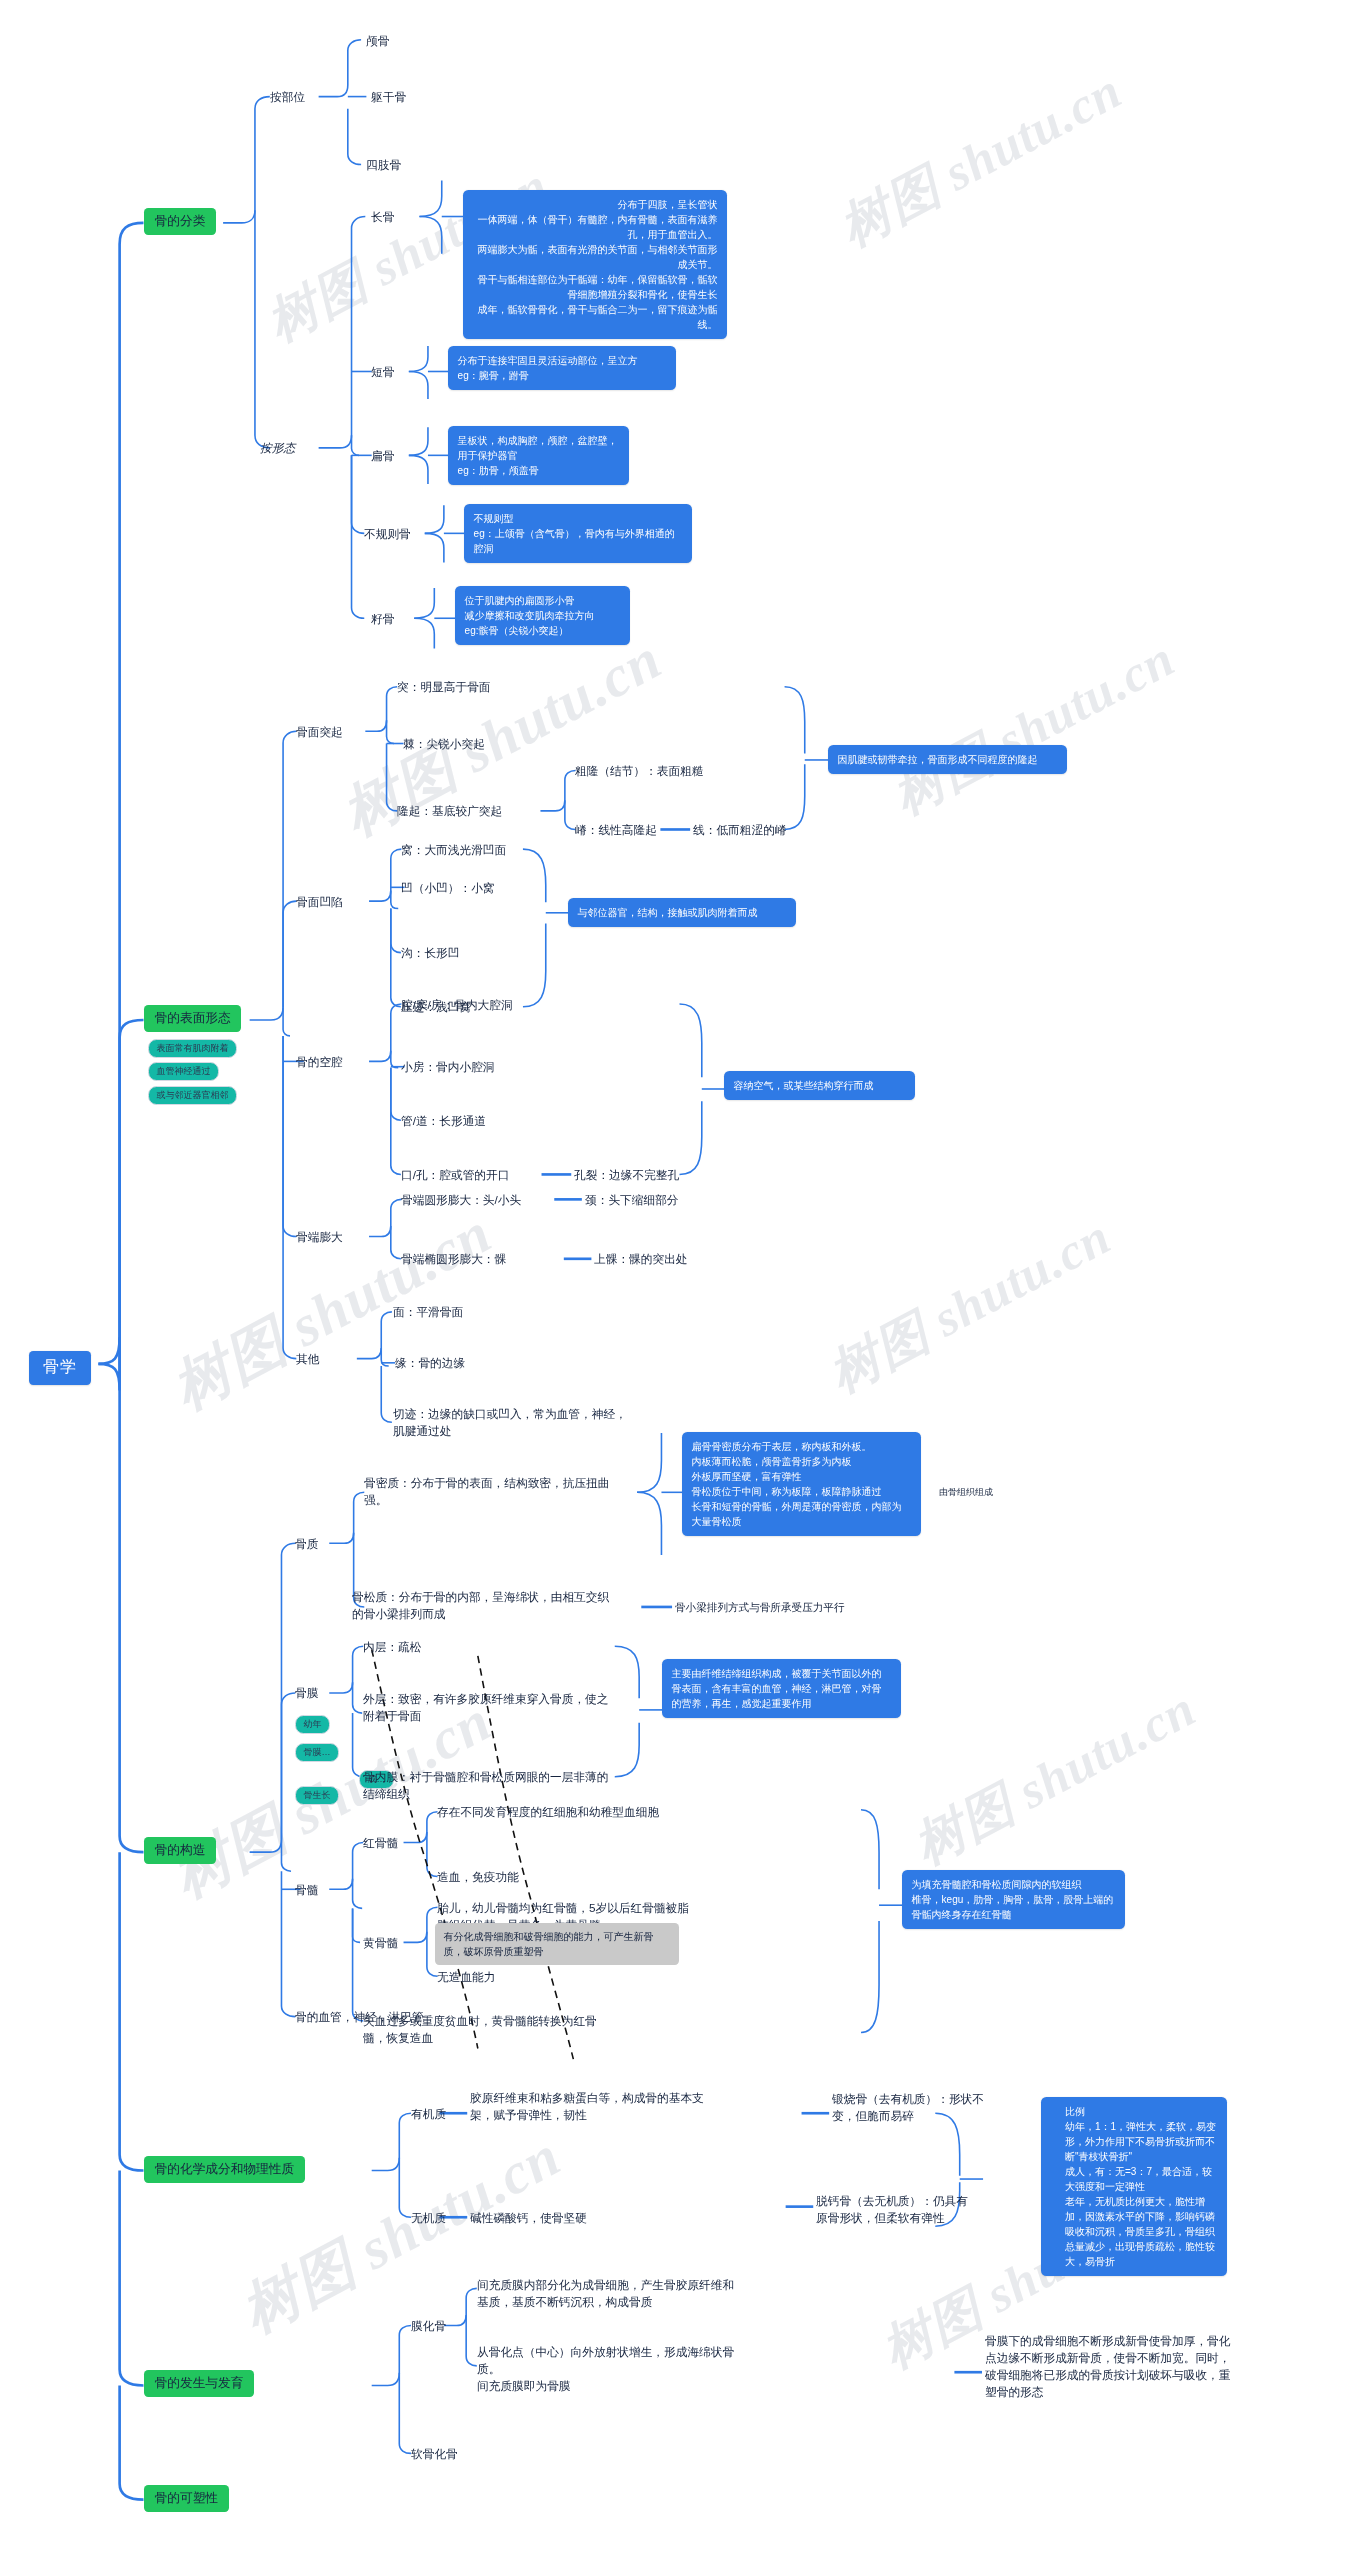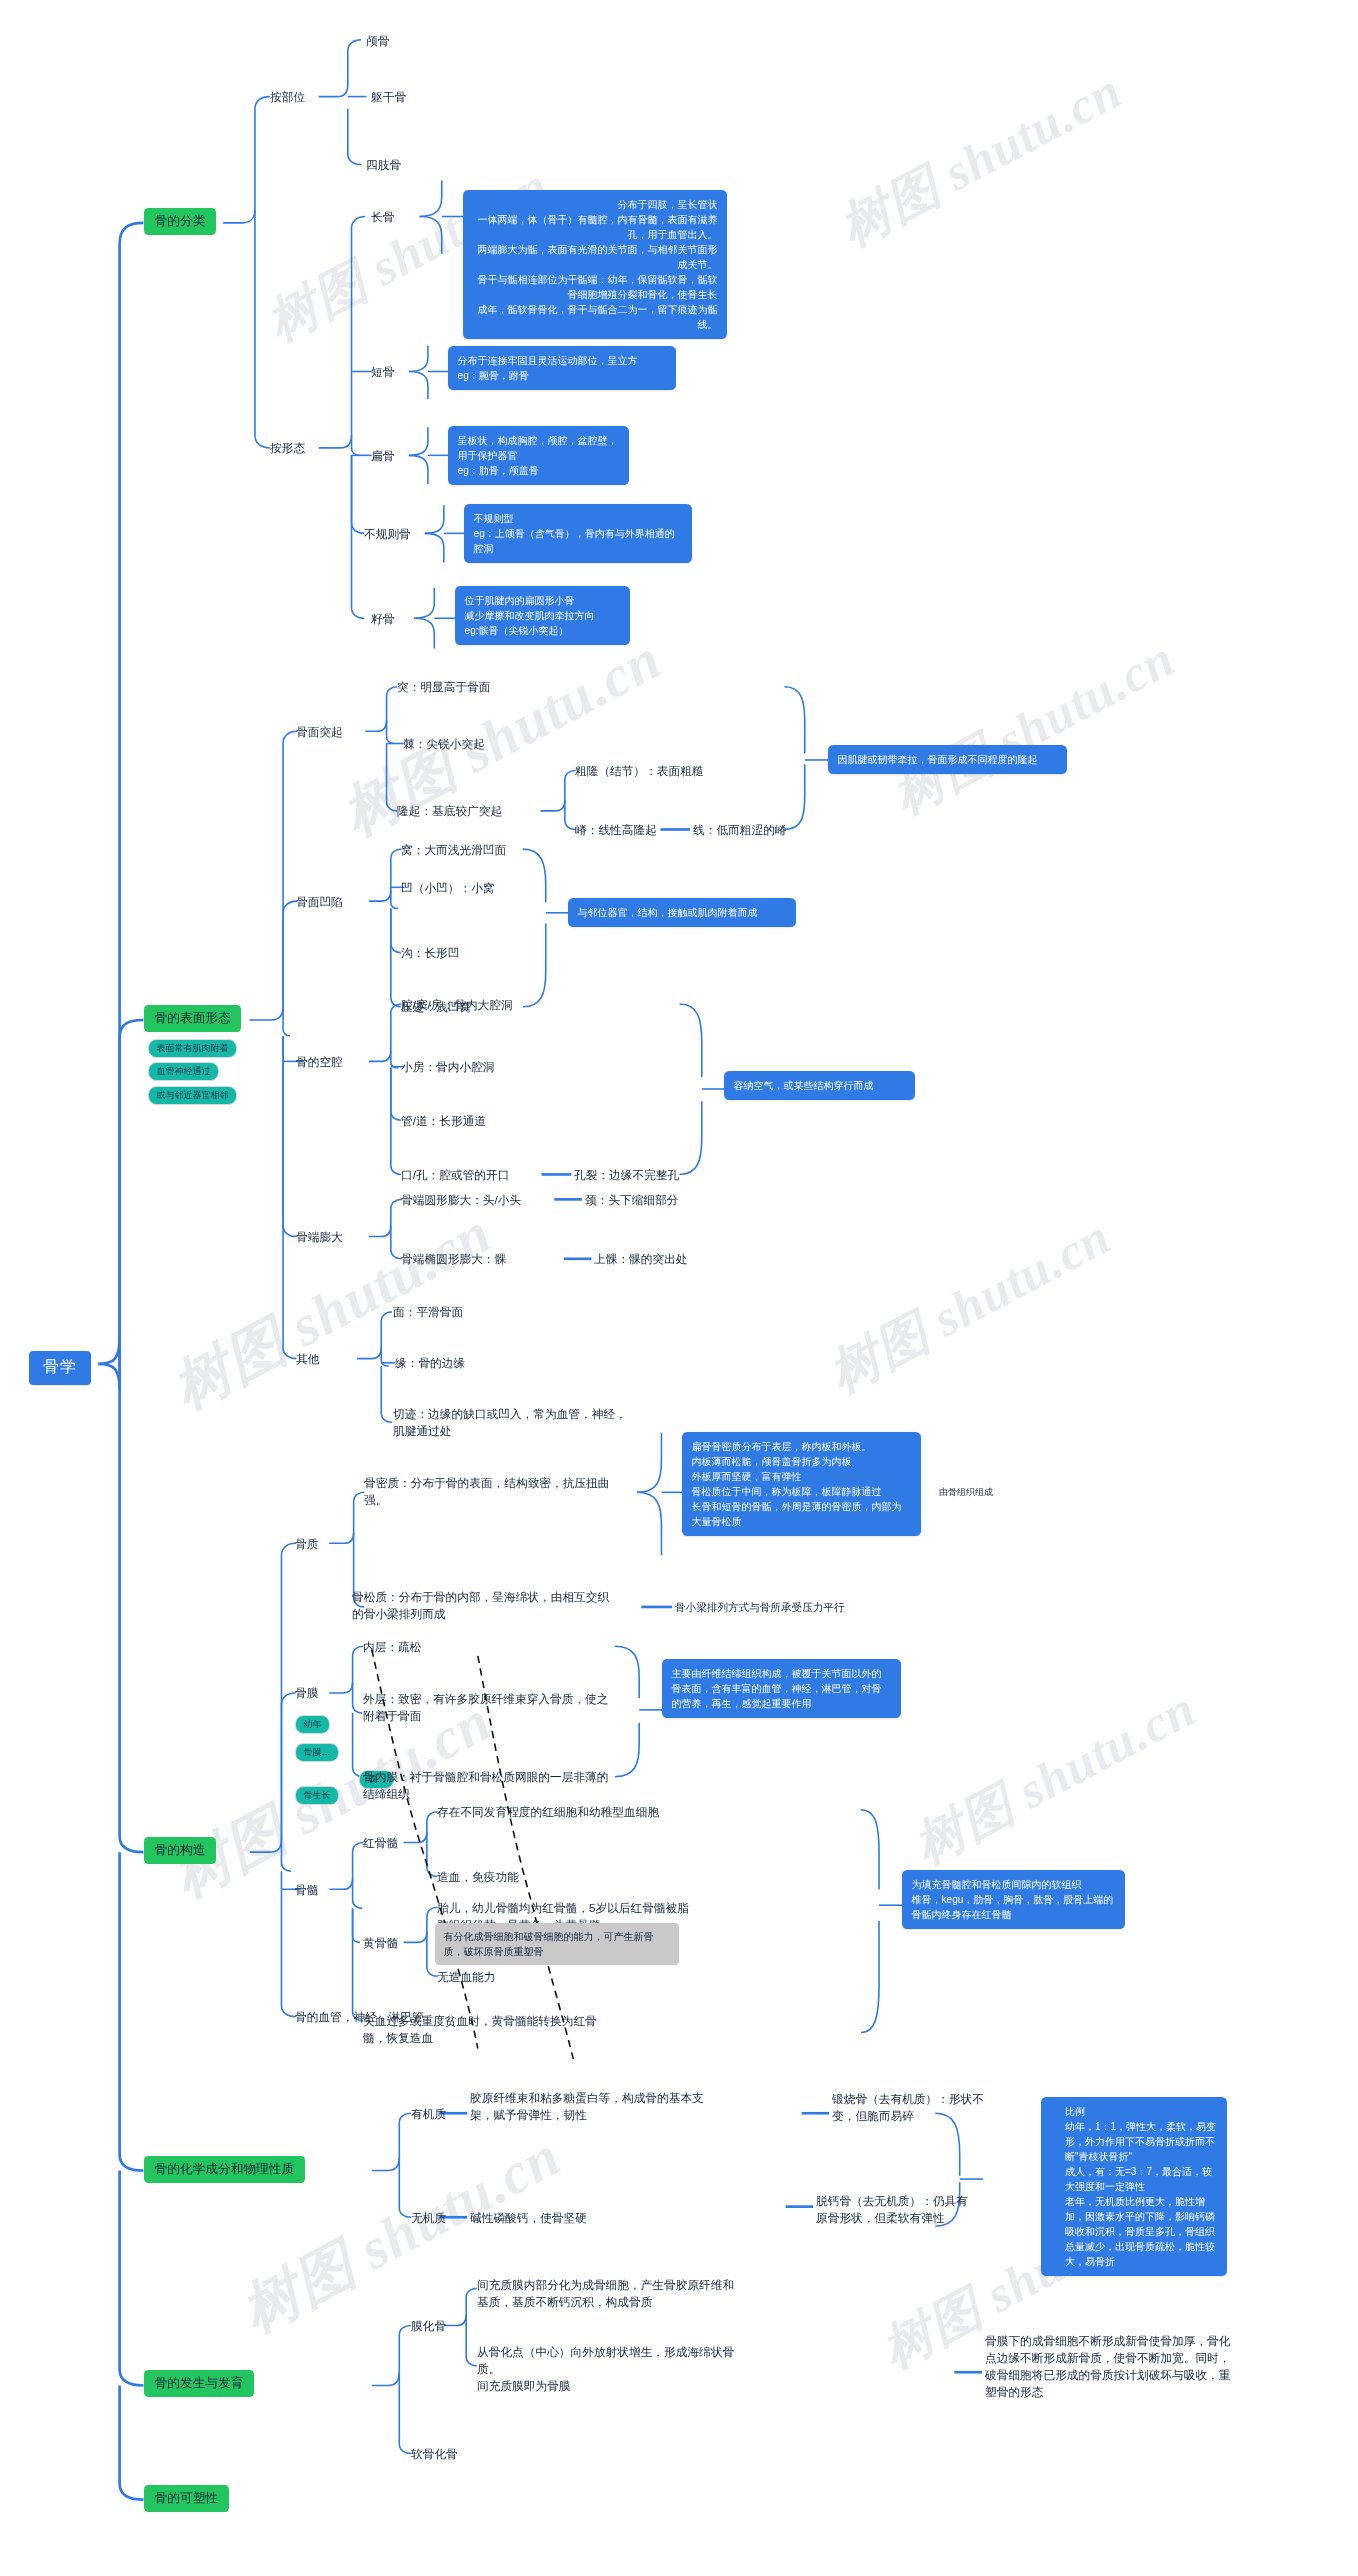--- a/index.html
+++ b/index.html
@@ -270,21 +270,21 @@
 
 <div class="root" style="left:29px; top:1351px;">骨学</div>
 
 <div class="lvl1" style="left:144px; top:208px;">骨的分类</div>
 
 <div class="node" style="left:270px; top:89px;">按部位</div>
 <div class="node" style="left:366px; top:33px;">颅骨</div>
 <div class="node" style="left:371px; top:89px;">躯干骨</div>
 <div class="node" style="left:366px; top:157px;">四肢骨</div>
 
-<div class="node" style="left:270px; top:440px;">按形态</div>
+<div class="node" style="left:260px; top:440px;font-style:italic;">按形态</div>
 
 <div class="node" style="left:371px; top:209px;">长骨</div>
 <div class="bluebox" style="left:463px; top:190px; width:264px;text-align:right;">分布于四肢，呈长管状
 一体两端，体（骨干）有髓腔，内有骨髓，表面有滋养孔，用于血管出入。
 两端膨大为骺，表面有光滑的关节面，与相邻关节面形成关节。
 骨干与骺相连部位为干骺端：幼年，保留骺软骨，骺软骨细胞增殖分裂和骨化，使骨生长
 成年，骺软骨骨化，骨干与骺合二为一，留下痕迹为骺线。</div>
 
 <div class="node" style="left:371px; top:364px;">短骨</div>
 <div class="bluebox" style="left:448px; top:346px; width:228px;">分布于连接牢固且灵活运动部位，呈立方

